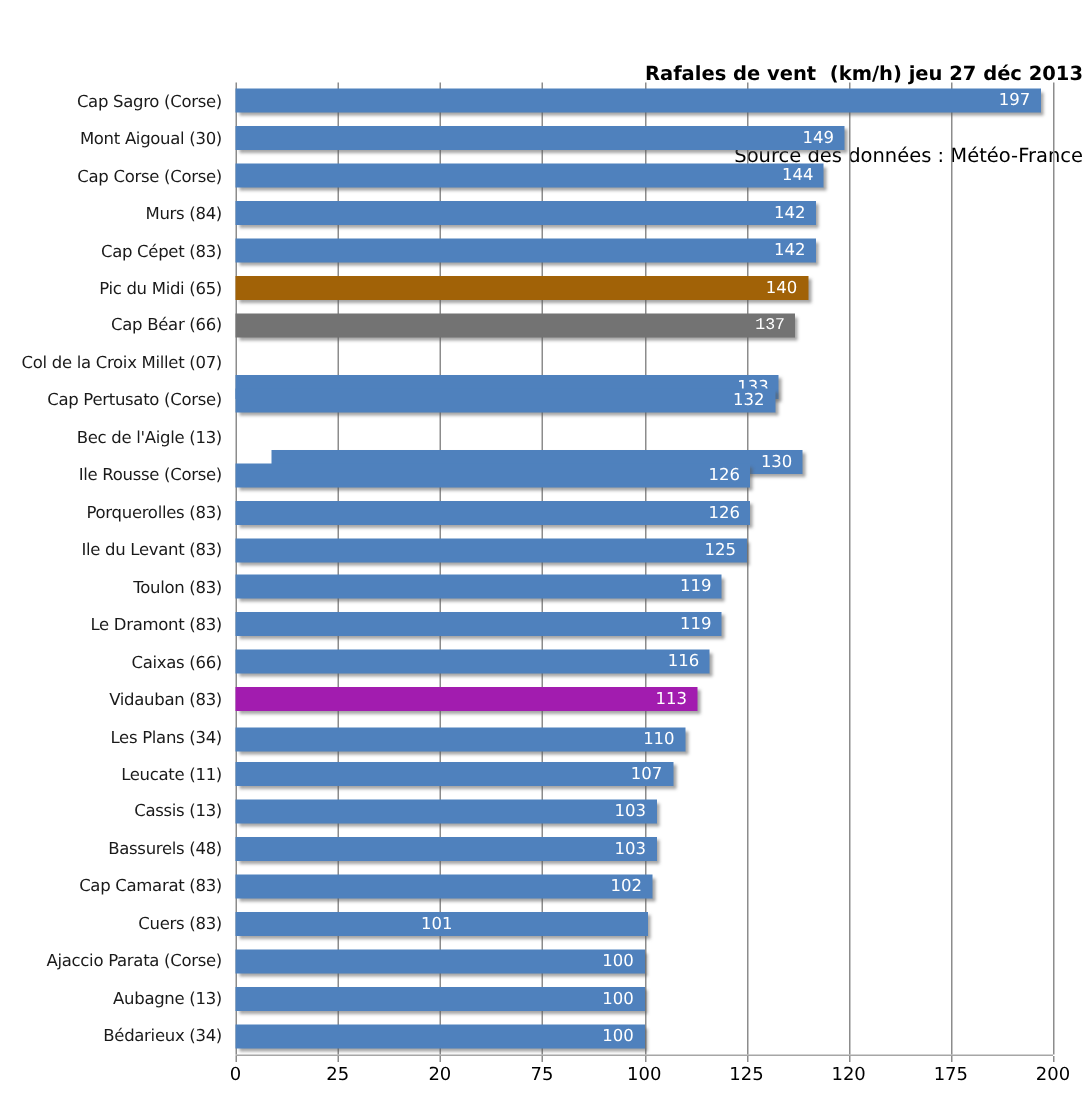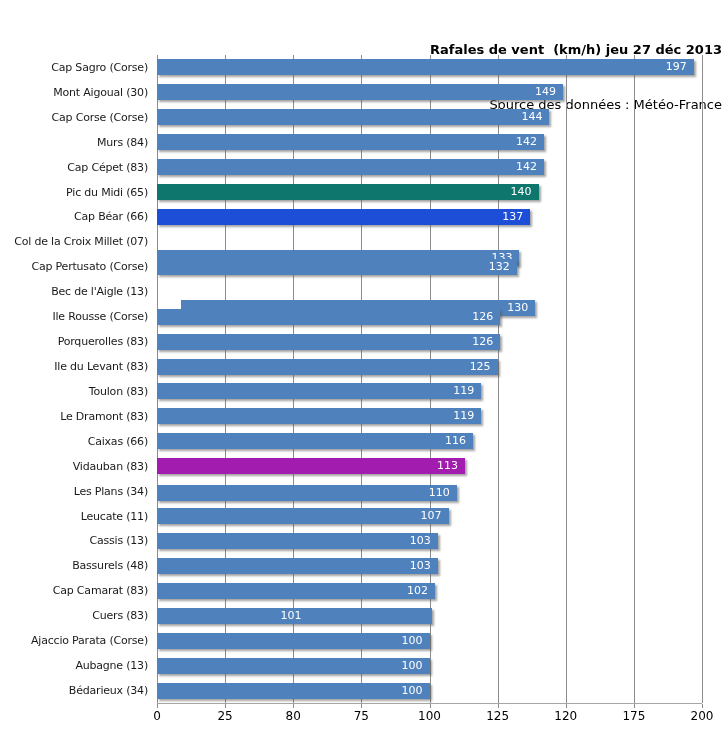--- a/index.html
+++ b/index.html
@@ -97,24 +97,24 @@
       </div>
       <div class="bar" style="top: 54.3077px; width: 72%; background: rgb(79, 129, 189);">
         <span class="barval" style="color: rgb(255, 255, 255);">144</span>
       </div>
       <div class="bar" style="top: 79.2308px; width: 71%; background: rgb(79, 129, 189);">
         <span class="barval" style="color: rgb(255, 255, 255);">142</span>
       </div>
       <div class="bar" style="top: 104.154px; width: 71%; background: rgb(79, 129, 189);">
         <span class="barval" style="color: rgb(255, 255, 255);">142</span>
       </div>
-      <div class="bar" style="top: 129.077px; width: 70%; background: #0f766e; align-items: flex-end;">
+      <div class="bar" style="top: 129.077px; width: 70%; background: #a16207; align-items: flex-end;">
         <span class="barval" style="color: rgb(255, 255, 255);">140</span>
       </div>
-      <div class="bar" style="top: 154px; width: 68.5%; background: #1d4ed8;">
+      <div class="bar" style="top: 154px; width: 68.5%; background: #737373; font-family: Liberation Mono, monospace;">
         <span class="barval" style="color: rgb(255, 255, 255);">137</span>
       </div>
       <div class="bar" style="top: 195px; width: 66.5%; background: rgb(79, 129, 189);">
         <span class="barval" style="color: rgb(255, 255, 255);">133</span>
       </div>
       <div class="bar" style="top: 203.846px; width: 66%; background: rgb(79, 129, 189);">
         <span class="barval" style="color: rgb(255, 255, 255);">132</span>
       </div>
       <div class="bar" style="top: 245px; width: 65%; background: rgb(79, 129, 189); margin-left: 24px;">
         <span class="barval" style="color: rgb(255, 255, 255);">130</span>
@@ -168,21 +168,21 @@
         <span class="barval" style="color: rgb(255, 255, 255);">100</span>
       </div>
     </div>
 
   <div id="x-axis">
       <div class="tickmark" style="left: 0%; background: rgb(140, 140, 140);"></div>
       <div class="ticklabel" style="left: 0%;">0</div>
       <div class="tickmark" style="left: 12.5%; background: rgb(140, 140, 140);"></div>
       <div class="ticklabel" style="left: 12.5%;">25</div>
       <div class="tickmark" style="left: 25%; background: rgb(140, 140, 140);"></div>
-      <div class="ticklabel" style="left: 25%;">80</div>
+      <div class="ticklabel" style="left: 25%;">20</div>
       <div class="tickmark" style="left: 37.5%; background: rgb(140, 140, 140);"></div>
       <div class="ticklabel" style="left: 37.5%;">75</div>
       <div class="tickmark" style="left: 50%; background: rgb(140, 140, 140);"></div>
       <div class="ticklabel" style="left: 50%;">100</div>
       <div class="tickmark" style="left: 62.5%; background: rgb(140, 140, 140);"></div>
       <div class="ticklabel" style="left: 62.5%;">125</div>
       <div class="tickmark" style="left: 75%; background: rgb(140, 140, 140);"></div>
       <div class="ticklabel" style="left: 75%;">120</div>
       <div class="tickmark" style="left: 87.5%; background: rgb(140, 140, 140);"></div>
       <div class="ticklabel" style="left: 87.5%;">175</div>

